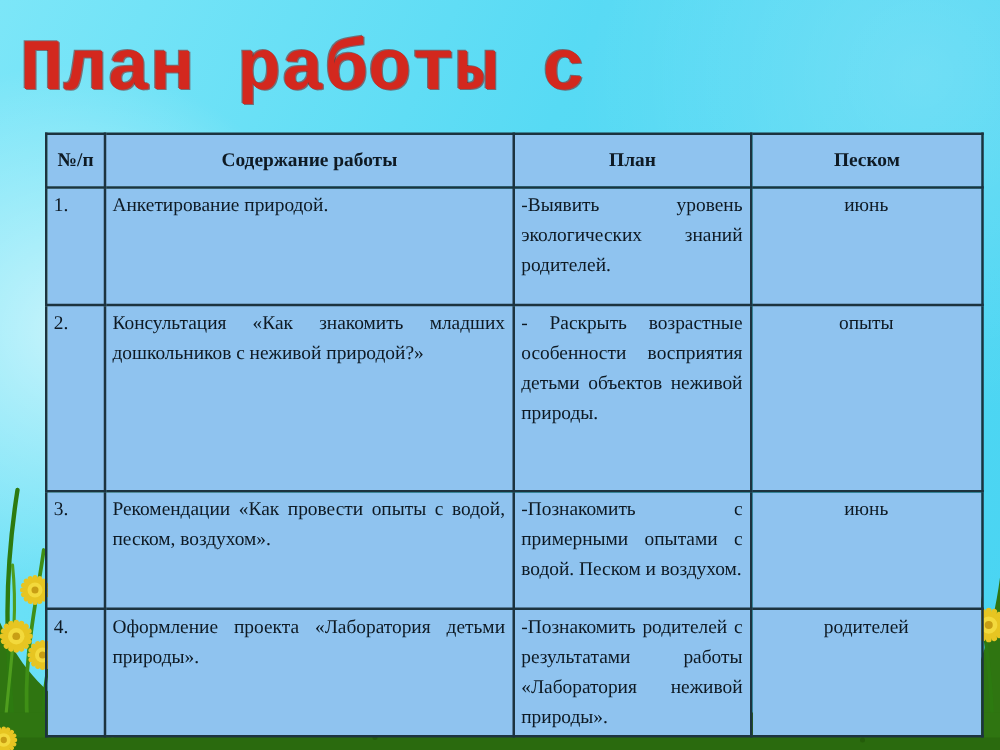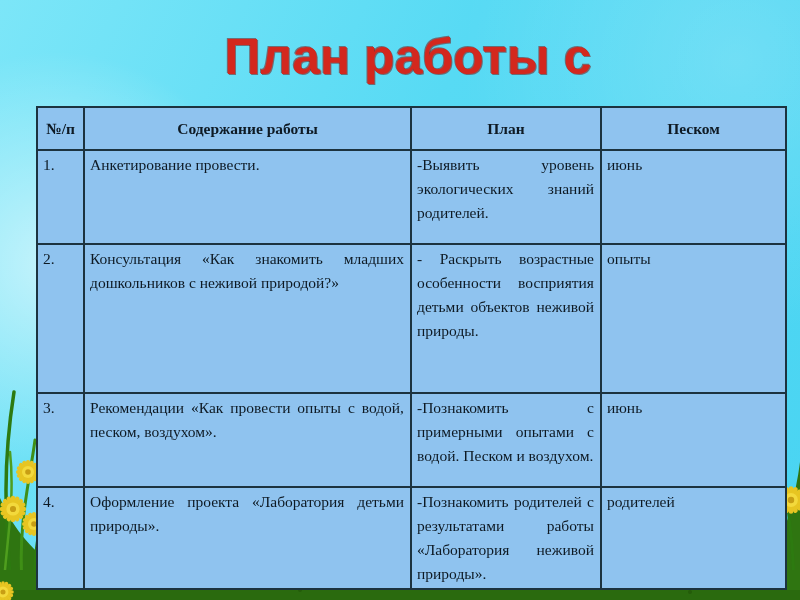--- a/index.html
+++ b/index.html
@@ -27,30 +27,29 @@
     overflow:hidden;
   }
   table.plan th{
     font-weight:bold;text-align:center;vertical-align:middle;
     height:37px;padding:2px 4px;
   }
   tr.r1 td{height:88px;} tr.r2 td{height:143px;}
   tr.r3 td{height:88px;} tr.r4 td{height:94px;}
   td.c-num{text-align:left;}
   td.c-content,td.c-goal{text-align:justify;}
-  td.c-month{text-align:left;}
+  td.c-month{text-align:center;}
   
   table.plan span.ct{position:relative;z-index:1;}
   
   .title{
     position:absolute;left:0;right:0;top:26px;padding-left:16px;
-    text-align:center;
-    font-family:Liberation Sans, sans-serif;
+    font-family:Liberation Mono, monospace;
     font-weight:bold;
-    font-size:50px;line-height:62px;letter-spacing:0px;
+    font-size:58px;line-height:62px;letter-spacing:0px;
     color:#d3281e;
     text-shadow:-1px -1px 0 rgba(122,17,12,.55), 1px 1px 0 rgba(122,17,12,.55);
     pointer-events:none;
   }
   .title .tl{display:block;}
 </style>
 </head>
 <body>
 
 <div class="slide">
@@ -131,21 +130,21 @@
       <tr>
         <th><span class="ct">№/п</span></th>
         <th><span class="ct">Содержание работы</span></th>
         <th><span class="ct">План</span></th>
         <th><span class="ct">Песком</span></th>
       </tr>
     </thead>
     <tbody>
       <tr class="r1">
         <td class="c-num"><span class="ct">1.</span></td>
-        <td class="c-content"><span class="ct">Анкетирование провести.</span></td>
+        <td class="c-content"><span class="ct">Анкетирование природой.</span></td>
         <td class="c-goal"><span class="ct">-Выявить уровень экологических знаний родителей.</span></td>
         <td class="c-month"><span class="ct">июнь</span></td>
       </tr>
       <tr class="r2">
         <td class="c-num"><span class="ct">2.</span></td>
         <td class="c-content"><span class="ct">Консультация «Как знакомить младших дошкольников с неживой природой?»</span></td>
         <td class="c-goal"><span class="ct">- Раскрыть возрастные особенности восприятия детьми объектов неживой природы.</span></td>
         <td class="c-month"><span class="ct">опыты</span></td>
       </tr>
       <tr class="r3">

